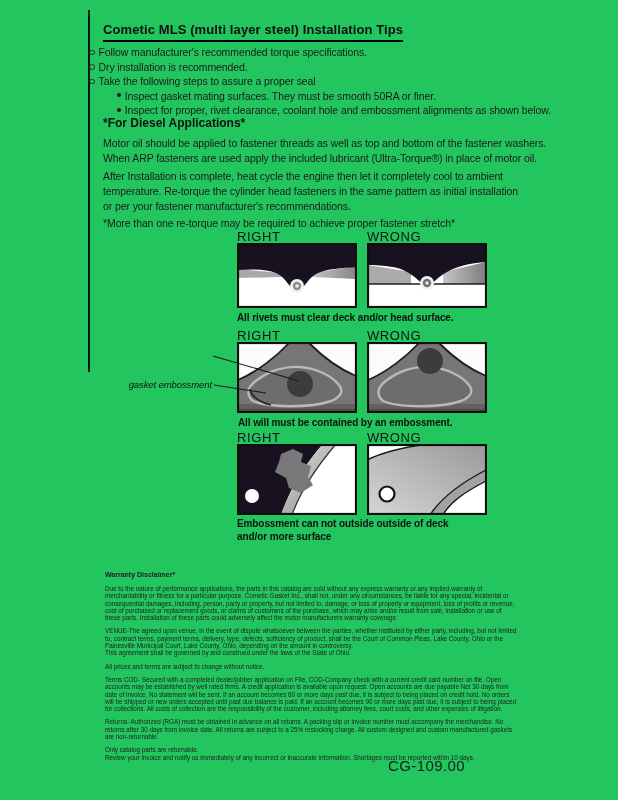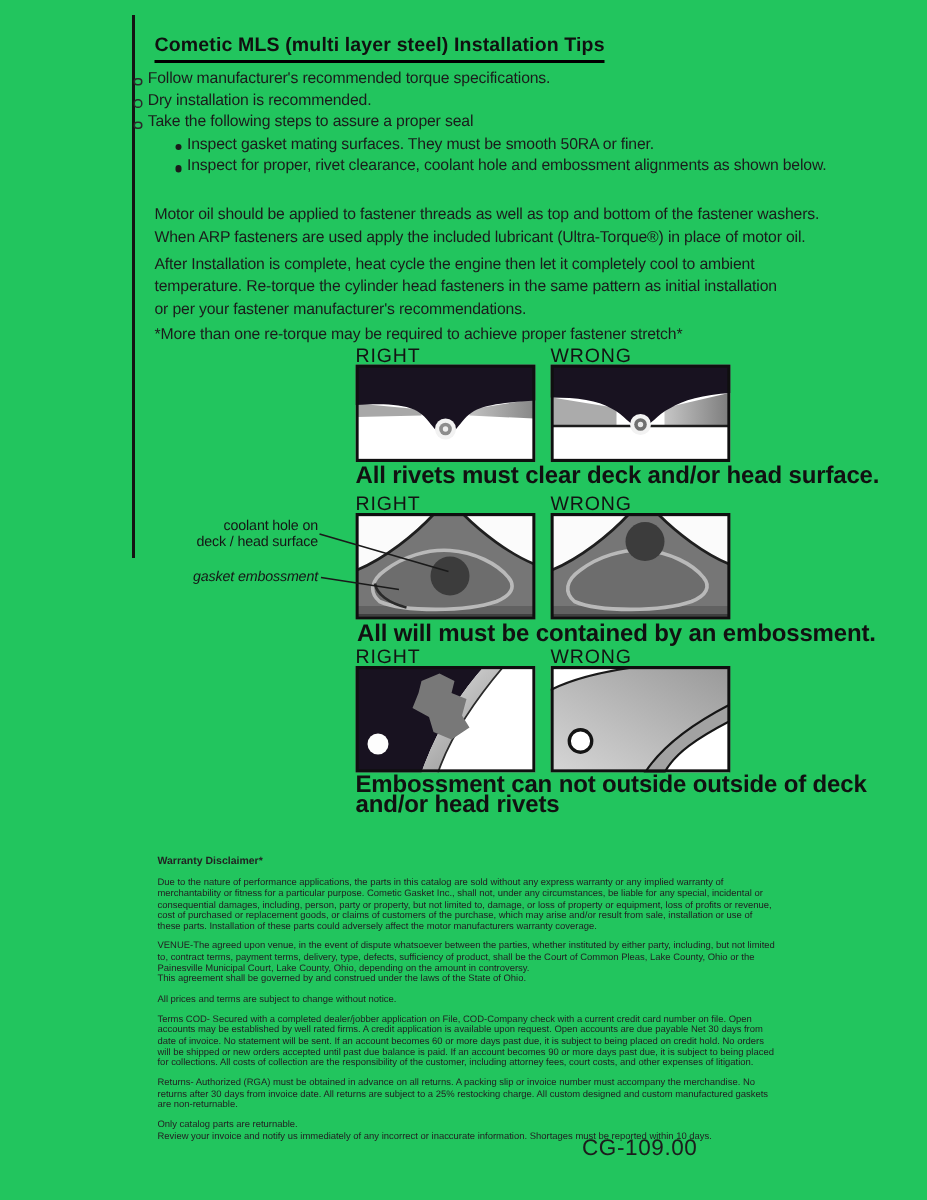--- a/index.html
+++ b/index.html
@@ -7,39 +7,39 @@
     position:relative; width:618px; height:800px; background:#22c55e;
     font-family:"Liberation Sans", sans-serif; color:#1b1b1b; overflow:hidden;
   }
   .abs { position:absolute; }
   .left-rule { left:88px; top:10px; width:1.5px; height:362px; background:#141414; }
   .page-title {
     left:103px; top:22px; font-size:13px; font-weight:bold; color:#101010;
     border-bottom:2px solid #000; padding-bottom:2.5px; white-space:nowrap; letter-spacing:0.1px;
   }
   .tips { left:89px; top:45px; font-size:10.5px; line-height:14.5px; letter-spacing:-0.1px; }
-  .tip-row { display:flex; align-items:center; white-space:nowrap; }
+  .tip-row { display:flex; align-items:flex-start; white-space:nowrap; }
   .tip-row.sub { margin-left:28px; }
   .marker-o {
     flex:0 0 auto; width:3.5px; height:3.5px; border:1.1px solid #2a2a2a; border-radius:50%;
     margin:4.5px 4px 0 0;
   }
   .marker-f {
     flex:0 0 auto; width:4.2px; height:4.2px; background:#1b1b1b; border-radius:50%;
     margin:4.5px 3.5px 0 0;
   }
   .diesel-heading { left:103px; top:116px; font-size:12px; font-weight:bold; color:#111; white-space:nowrap; }
   .body-par { font-size:10.5px; line-height:15px; letter-spacing:-0.1px; white-space:nowrap; }
   .p1 { left:103px; top:136px; }
   .p2 { left:103px; top:169px; }
   .note { left:103px; top:216px; }
   .rw-label { font-size:13px; color:#131313; text-align:left; width:120px; letter-spacing:0.6px; white-space:nowrap; }
   .panel { width:120px; height:65px; }
   .panel2 { width:120px; height:71px; }
-  .caption { font-size:16px; font-weight:bold; color:#111; letter-spacing:-0.1px; white-space:nowrap; line-height:13px; }
+  .caption { font-size:10px; font-weight:bold; color:#111; letter-spacing:-0.1px; white-space:nowrap; line-height:13px; }
   .side-label { font-size:9.5px; line-height:11px; color:#151515; width:114px; text-align:right; letter-spacing:-0.1px; }
   .leader-svg { left:0; top:0; pointer-events:none; }
   .disclaimer { left:105px; top:571px; width:412px; color:#222; }
   .disc-heading { font-size:7px; font-weight:bold; margin:0 0 7px 0; }
   .d-para { font-size:6.3px; line-height:7.3px; letter-spacing:0; margin:0 0 6px 0; }
   .d-para.tight { margin-bottom:0; }
   .page-code { left:388px; top:757px; font-size:15px; color:#1c1c1c; letter-spacing:0.4px; white-space:nowrap; }
 </style>
 </head>
 <body>
@@ -66,20 +66,21 @@
     <div class="tip-row sub">
       <span class="marker-f"></span>
       <span>Inspect gasket mating surfaces.  They must be smooth 50RA or finer.</span>
     </div>
     <div class="tip-row sub">
       <span class="marker-f"></span>
       <span>Inspect for proper, rivet clearance, coolant hole and embossment alignments as shown below.</span>
     </div>
   </div>
 
+  <div class="abs diesel-heading">*For Diesel Applications*</div>
 
   <div class="abs body-par p1">
     <div>Motor oil should be applied to fastener threads as well as top and bottom of the fastener washers.</div>
     <div>When ARP fasteners are used apply the included lubricant (Ultra-Torque®) in place of motor oil.</div>
   </div>
 
   <div class="abs body-par p2">
     <div>After Installation is complete, heat cycle the engine then let it completely cool to ambient</div>
     <div>temperature. Re-torque the cylinder head fasteners in the same pattern as initial installation</div>
     <div>or per your fastener manufacturer's recommendations.</div>
@@ -150,24 +151,20 @@
     <line x1="1" y1="68" x2="119" y2="68" stroke="#3f3f3f" stroke-width="1.2"></line>
     <path d="M1,1 H52 C40,14 20,30 1,38 Z" fill="#fbfbfb"></path>
     <path d="M52,1 C40,14 20,30 1,38" stroke="#1f1f1f" stroke-width="1.8" fill="none"></path>
     <path d="M119,1 H72 C84,13 102,27 119,34 Z" fill="#fbfbfb"></path>
     <path d="M72,1 C84,13 102,27 119,34" stroke="#1f1f1f" stroke-width="1.8" fill="none"></path>
     <path d="M16,59 C9,53 10,45 20,38 C32,29 48,24 63,25 C79,26 95,34 102,43 C107,49 104,55 94,59 C74,66 32,66 16,59 Z" fill="#6d6d6d" stroke="#b9b9b9" stroke-width="2.4"></path>
     <circle cx="63" cy="19" r="13" fill="#3c3c3c"></circle>
     <rect x="1" y="1" width="118" height="69" fill="none" stroke="#0f0f0f" stroke-width="2.2"></rect>
   </svg>
 
-  <div class="abs side-label" style="left:98px; top:345px;">
-    <div>coolant hole on</div>
-    <div>deck / head surface</div>
-  </div>
   <div class="abs side-label" style="left:98px; top:379px;font-style:italic;">gasket embossment</div>
 
   <svg class="abs leader-svg" width="618" height="800" viewBox="0 0 618 800">
     <line x1="213" y1="356" x2="299" y2="381" stroke="#1a1a1a" stroke-width="1.1"></line>
     <line x1="214" y1="385" x2="266" y2="393" stroke="#1a1a1a" stroke-width="1.1"></line>
   </svg>
 
   <div class="abs caption" style="left:238px; top:416px;">All will must be contained by an embossment.</div>
 
   <div class="abs rw-label" style="left:237px; top:430px;">RIGHT</div>
@@ -200,21 +197,21 @@
     <path d="M0,0 L62,0 C38,3 16,8 0,16 Z" fill="#ffffff"></path>
     <path d="M62,0 C38,3 16,8 0,16" stroke="#1b1b1b" stroke-width="1.5" fill="none"></path>
     <path d="M76,71 C83,58 98,48 119,37 L119,71 Z" fill="#ffffff"></path>
     <path d="M63,71 C74,54 92,40 119,26 L119,37 C98,48 83,58 76,71 Z" fill="#a2a2a2" stroke="#161616" stroke-width="1.4"></path>
     <circle cx="20" cy="50" r="7.5" fill="#ffffff" stroke="#141414" stroke-width="2.2"></circle>
     <rect x="1" y="1" width="118" height="69" fill="none" stroke="#0f0f0f" stroke-width="2.2"></rect>
   </svg>
 
   <div class="abs caption" style="left:237px; top:517px;">
     <div>Embossment can not outside outside of deck</div>
-    <div>and/or head rivets</div>
+    <div>and/or more surface</div>
   </div>
 
   <div class="abs disclaimer">
     <div class="disc-heading">Warranty Disclaimer*</div>
     <div class="d-para">Due to the nature of performance applications, the parts in this catalog are sold without any express warranty or any implied warranty of merchantability or fitness for a particular purpose.  Cometic Gasket Inc., shall not, under any circumstances, be liable for any special, incidental or consequential damages, including, person, party or property, but not limited to, damage, or loss of property or equipment, loss of profits or revenue, cost of purchased or replacement goods, or claims of customers of the purchase, which may arise and/or result from sale, installation or use of these parts.  Installation of these parts could adversely affect the motor manufacturers warranty coverage.</div>
     <div class="d-para tight">VENUE-The agreed upon venue, in the event of dispute whatsoever between the parties, whether instituted by either party, including, but not limited to, contract terms, payment terms, delivery, type, defects, sufficiency of product, shall be the Court of Common Pleas, Lake County, Ohio or the Painesville Municipal Court, Lake County, Ohio, depending on the amount in controversy.</div>
     <div class="d-para">This agreement shall be governed by and construed under the laws of the State of Ohio.</div>
     <div class="d-para">All prices and terms are subject to change without notice.</div>
     <div class="d-para">Terms COD- Secured with a completed dealer/jobber application on File, COD-Company check with a current credit card number on file.  Open accounts may be established by well rated firms.  A credit application is available upon request.  Open accounts are due payable Net 30 days from date of invoice.  No statement will be sent.  If an account becomes 60 or more days past due, it is subject to being placed on credit hold.  No orders will be shipped or new orders accepted until past due balance is paid.  If an account becomes 90 or more days past due, it is subject to being placed for collections.  All costs of collection are the responsibility of the customer, including attorney fees, court costs, and other expenses of litigation.</div>
     <div class="d-para">Returns- Authorized (RGA) must be obtained in advance on all returns.  A packing slip or invoice number must accompany the merchandise.  No returns after 30 days from invoice date.  All returns are subject to a 25% restocking charge.  All custom designed and custom manufactured gaskets are non-returnable.</div>

